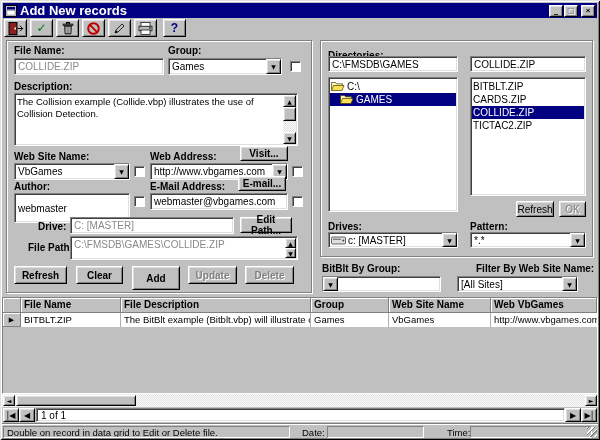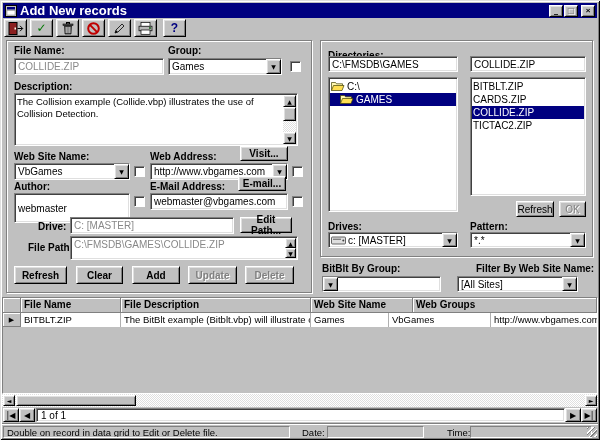--- a/index.html
+++ b/index.html
@@ -205,21 +205,21 @@
   <div class="abs sunken" style="left:70px; top:236px; width:228px; height:24px;">
     <span class="gray-text" style="position:absolute; left:3px; top:2px; white-space:nowrap;">C:\FMSDB\GAMES\COLLIDE.ZIP</span>
     <div style="position:absolute; right:1px; top:1px; width:11px; bottom:1px;">
       <div class="raised sb-btn glyph" style="height:10px;">▲</div>
       <div class="raised sb-btn glyph" style="position:absolute; bottom:0; left:0; right:0; height:10px;">▼</div>
     </div>
   </div>
 
   <button class="abs raised btn" style="left:14px; top:266px; width:53px; height:18px;">Refresh</button>
   <button class="abs raised btn" style="left:76px; top:266px; width:47px; height:18px;">Clear</button>
-  <button class="abs raised btn" style="left:132px; top:266px; width:48px; height:18px;">Add</button>
+  <button class="abs raised btn" style="left:132px; top:266px; width:48px; height:24px;">Add</button>
   <button class="abs raised btn disabled-text" style="left:188px; top:266px; width:49px; height:18px;">Update</button>
   <button class="abs raised btn disabled-text" style="left:245px; top:266px; width:49px; height:18px;">Delete</button>
 
   <div class="abs etched" style="left:320px; top:40px; width:273px; height:217px;"></div>
 
   <span class="abs lbl" style="left:328px; top:50px;">Directories:</span>
   <span class="abs lbl" style="left:470px; top:62px;padding-left:40px;">File:</span>
   <div class="abs sunken field" style="left:328px; top:56px; width:130px; height:16px;">
     <span>C:\FMSDB\GAMES</span>
   </div>
@@ -292,22 +292,23 @@
   <div class="abs sunken field combo" style="left:457px; top:276px; width:121px; height:16px;">
     <span class="val">[All Sites]</span>
     <span class="combo-arrow glyph">▼</span>
   </div>
 
   <div class="abs" style="left:2px; top:297px; width:596px; height:97px; border:1px solid; border-color:#808080 #fff #fff #808080; background:#c0c0c0; overflow:hidden;">
     <div style="display:flex; height:15px;">
       <div class="grid-hcell" style="width:18px;"></div>
       <div class="grid-hcell" style="width:100px;">File Name</div>
       <div class="grid-hcell" style="width:190px;">File Description</div>
+      <div class="grid-hcell" style="width:78px;">Group</div>
       <div class="grid-hcell" style="width:102px;">Web Site Name</div>
-      <div class="grid-hcell" style="flex:1;">Web Groups</div>
+      <div class="grid-hcell" style="flex:1;">Web VbGames</div>
     </div>
     <div style="display:flex; height:14px;">
       <div class="grid-hcell glyph" style="width:18px; font-size:7px; display:flex; align-items:center; justify-content:center;">▶</div>
       <div class="grid-cell" style="width:100px;">BITBLT.ZIP</div>
       <div class="grid-cell" style="width:190px;">The BitBlt example (Bitblt.vbp) will illustrate cyclin</div>
       <div class="grid-cell" style="width:78px;">Games</div>
       <div class="grid-cell" style="width:102px;">VbGames</div>
       <div class="grid-cell" style="flex:1; border-right:none;">http://www.vbgames.com</div>
     </div>
   </div>

